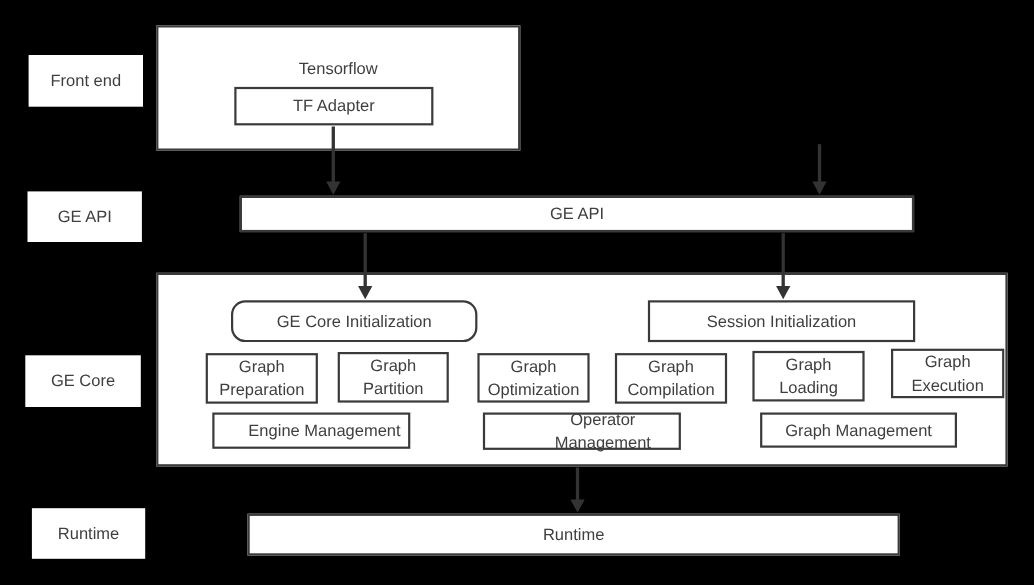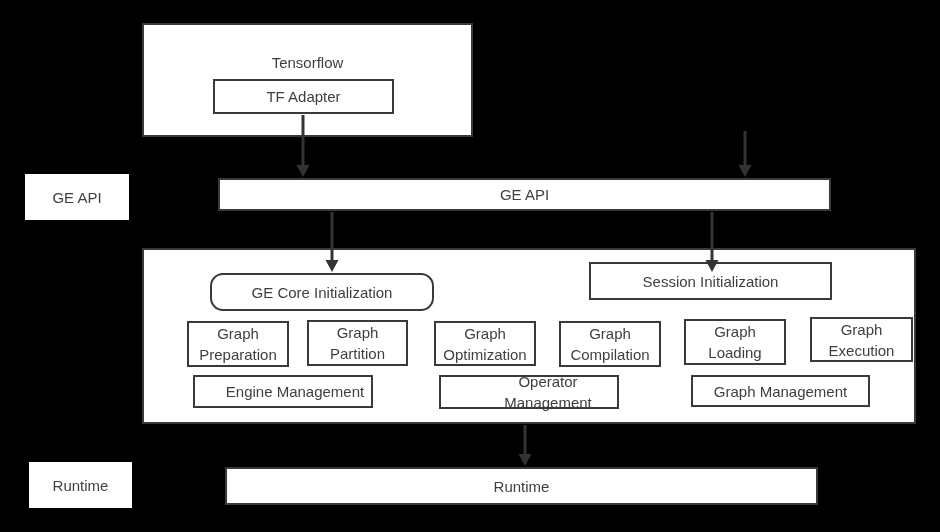--- a/index.html
+++ b/index.html
@@ -49,35 +49,37 @@
   .arrows{
     position:absolute;left:0;top:0;width:940px;height:532px;
     pointer-events:none;
   }
 </style>
 </head>
 <body>
 
 <div class="stage">
 
+  <div class="row-label" style="left:26px;top:50px;width:104px;height:47px;">Front end</div>
   <div class="row-label" style="left:25px;top:174px;width:104px;height:46px;">GE API</div>
+  <div class="row-label" style="left:23px;top:323px;width:105px;height:47px;">GE Core</div>
   <div class="row-label" style="left:29px;top:462px;width:103px;height:46px;">Runtime</div>
 
   <div class="container-box" style="left:142px;top:23px;width:331px;height:114px;">
     <div class="tf-title">Tensorflow</div>
     <div class="box" style="left:69px;top:54px;width:181px;height:35px;">TF Adapter</div>
   </div>
 
 
   <div class="box" style="left:218px;top:178px;width:613px;height:33px;">GE API</div>
 
   <div class="container-box" style="left:142px;top:248px;width:774px;height:176px;">
 
     <div class="box" style="left:66px;top:23px;width:224px;height:38px;border-radius:13px;">GE Core Initialization</div>
-    <div class="box" style="left:445px;top:12px;width:243px;height:38px;">Session Initialization</div>
+    <div class="box" style="left:445px;top:23px;width:243px;height:38px;">Session Initialization</div>
 
     <div class="box two-line" style="left:23px;top:71px;width:102px;height:46px;">Graph
 Preparation</div>
     <div class="box two-line" style="left:143px;top:70px;width:101px;height:46px;">Graph
 Partition</div>
     <div class="box two-line" style="left:270px;top:71px;width:102px;height:45px;">Graph
 Optimization</div>
     <div class="box two-line" style="left:395px;top:71px;width:102px;height:46px;">Graph
 Compilation</div>
     <div class="box two-line" style="left:520px;top:69px;width:102px;height:46px;">Graph

